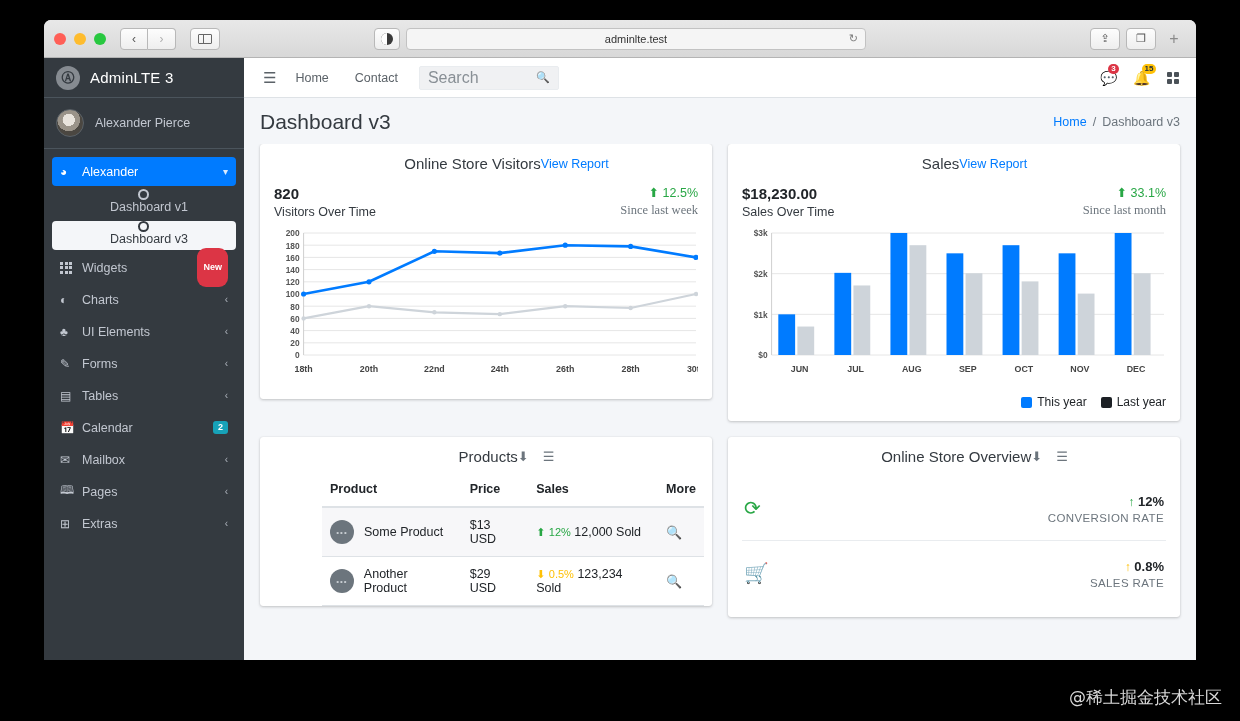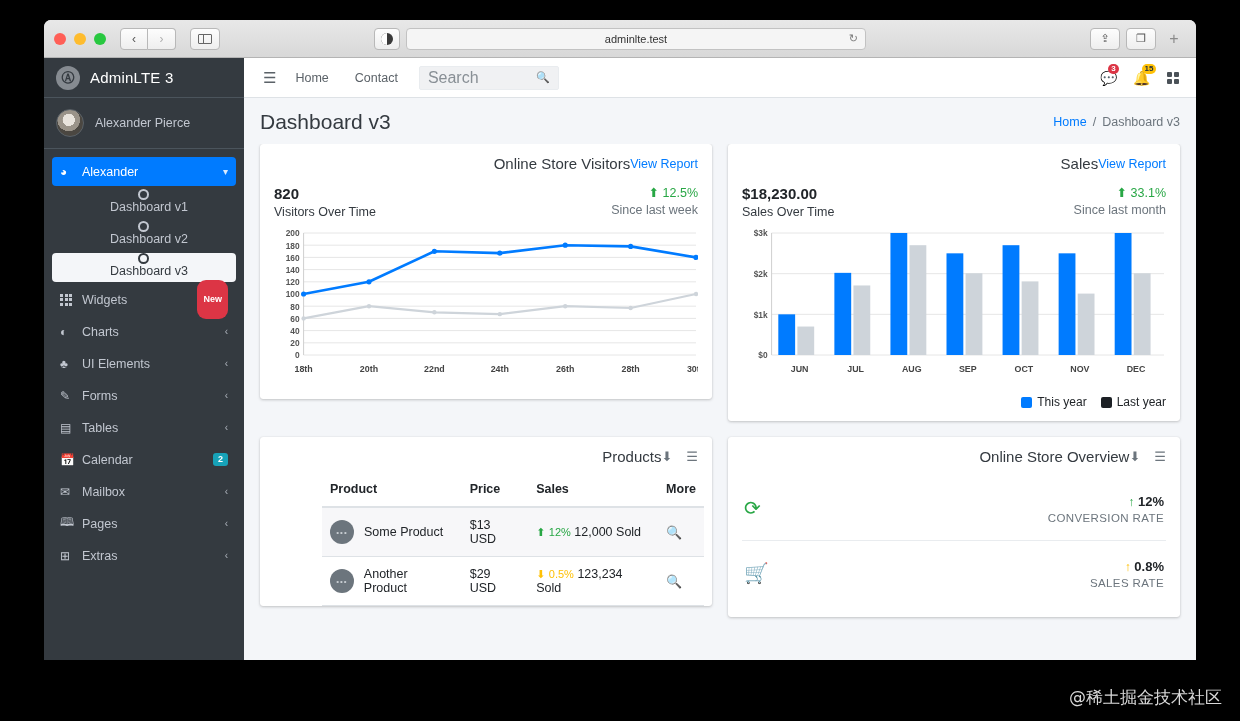--- a/index.html
+++ b/index.html
@@ -189,34 +189,34 @@
   #main { padding: 0 16px 0 16px; flex: 1; overflow: hidden; }
   .row { display: flex; gap: 16px; }
   .col { flex: 1; min-width: 0; }
 
   .card {
     background: #fff; border-radius: 3px;
     box-shadow: 0 0 1px rgba(0,0,0,.125), 0 1px 3px rgba(0,0,0,.2);
     margin-bottom: 16px;
   }
   .card-header {
-    display: flex; align-items: center; justify-content: flex-end;
+    display: flex; align-items: center; justify-content: center;
     padding: 11px 14px; border-bottom: 0; margin-left: 41px;
   }
   .card-title { font-size: 15px; color: #343a40; font-weight: 400; }
   .card-link { font-size: 12.5px; color: #007bff; cursor: pointer; }
   .card-tools { display: flex; gap: 14px; color: #6c757d; font-size: 13px; }
 
   .card-body { padding: 0 14px 12px 14px; }
 
   .stat-row { display: flex; justify-content: space-between; align-items: flex-start; padding: 2px 0 8px 0; }
   .stat-big { font-size: 15px; font-weight: bold; color: #212529; }
   .stat-sub { font-size: 12.5px; color: #343a40; margin-top: 3px; }
   .stat-pct { font-size: 12.5px; color: #28a745; font-weight: 400; text-align: right; }
-  .stat-since { font-size: 12.5px; color: #6c757d; margin-top: 3px; text-align: left; }
+  .stat-since { font-size: 12.5px; color: #6c757d; margin-top: 3px; text-align: left; font-family: Liberation Serif, serif; }
 
   .chartwrap { position: relative; height: 160px; }
   .legend { display: flex; justify-content: flex-end; gap: 14px; padding-top: 8px; font-size: 12px; color: #212529; }
   .legend span { display: flex; align-items: center; gap: 5px; }
   .lk { width: 11px; height: 11px; border-radius: 2px; display: inline-block; }
 
   
   table { width: 100%; border-collapse: collapse; }
   thead th {
     text-align: left; font-size: 12.5px; color: #212529;
@@ -308,26 +308,20 @@
           <span class="caret">▾</span>
         </div>
 
         <div class="mitem sub">
           <span class="mi">
               <i class="circ"></i>
             </span>
           <span class="mlabel">Dashboard v1</span>
         </div>
 
-        <div class="mitem sub">
-          <span class="mi">
-              <i class="circ"></i>
-            </span>
-          <span class="mlabel">Dashboard v2</span>
-        </div>
 
         <div class="mitem sub sel">
           <span class="mi">
               <i class="circ"></i>
             </span>
           <span class="mlabel">Dashboard v3</span>
         </div>
 
         <div class="mitem">
           <span class="mi">

